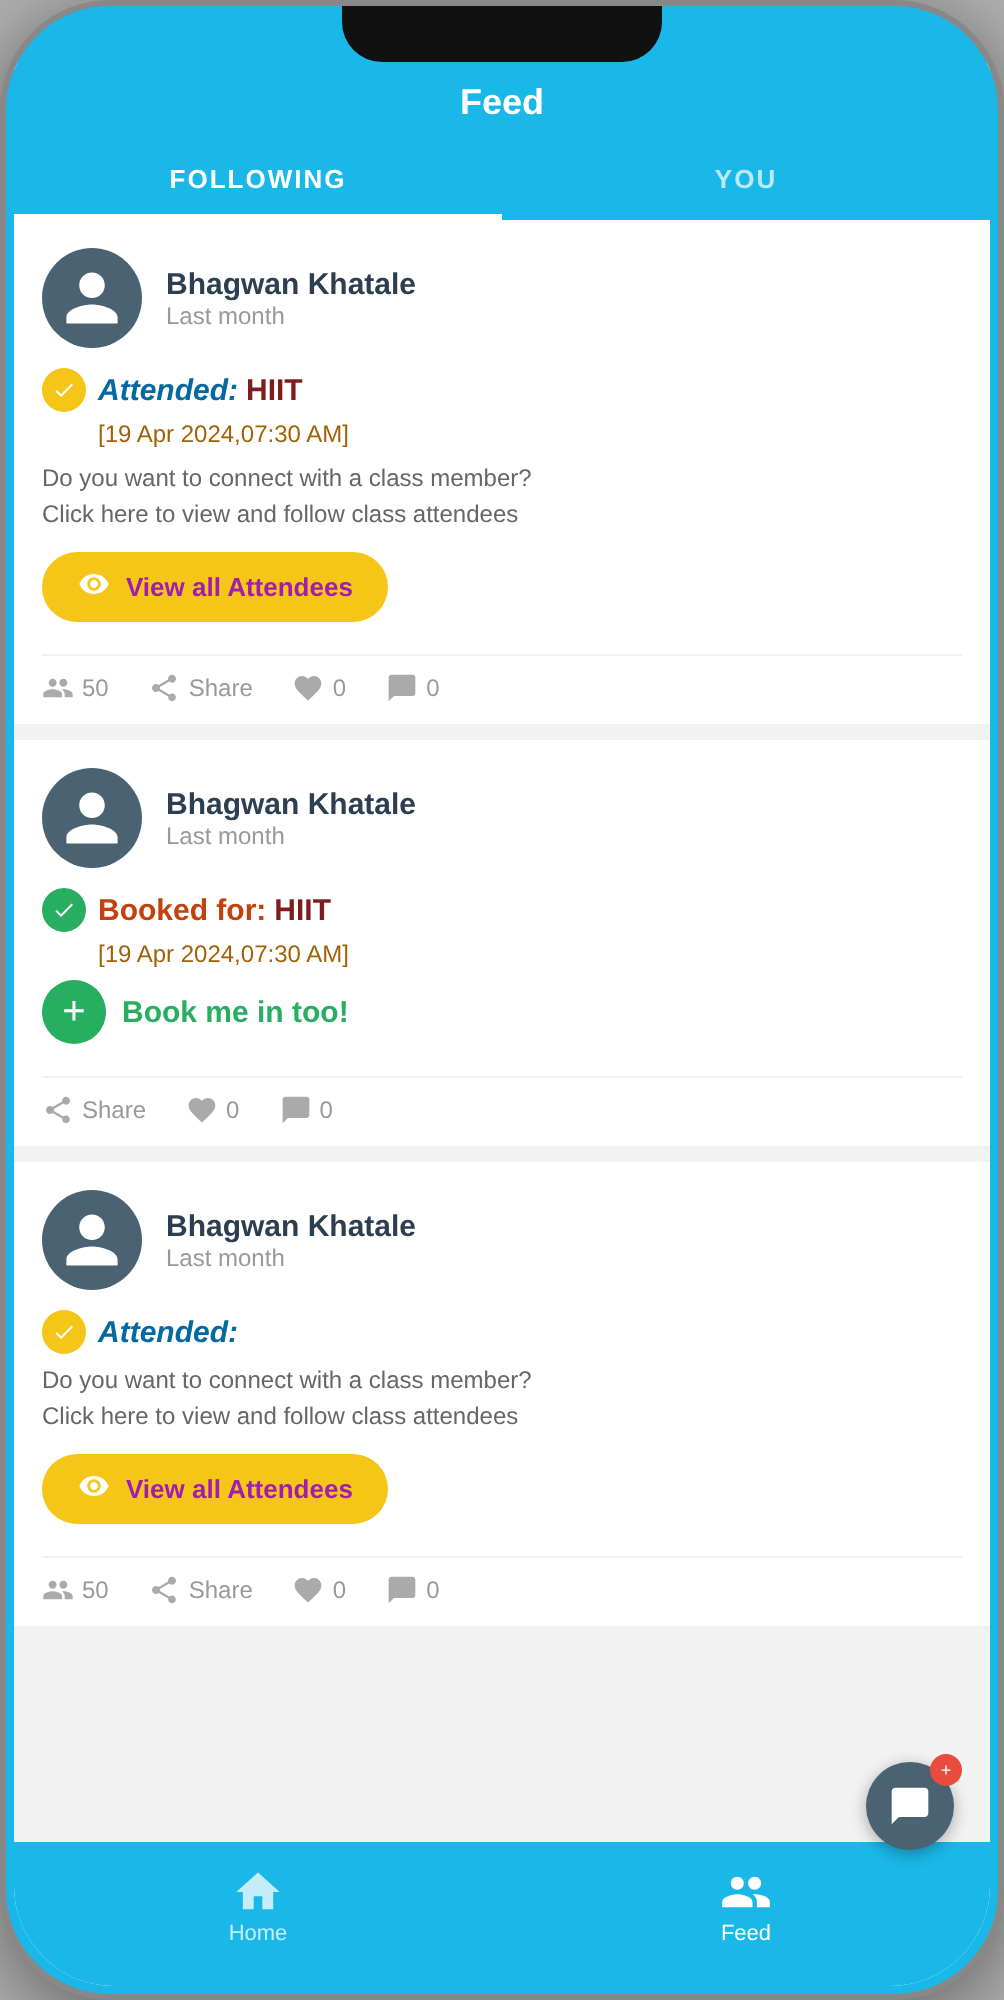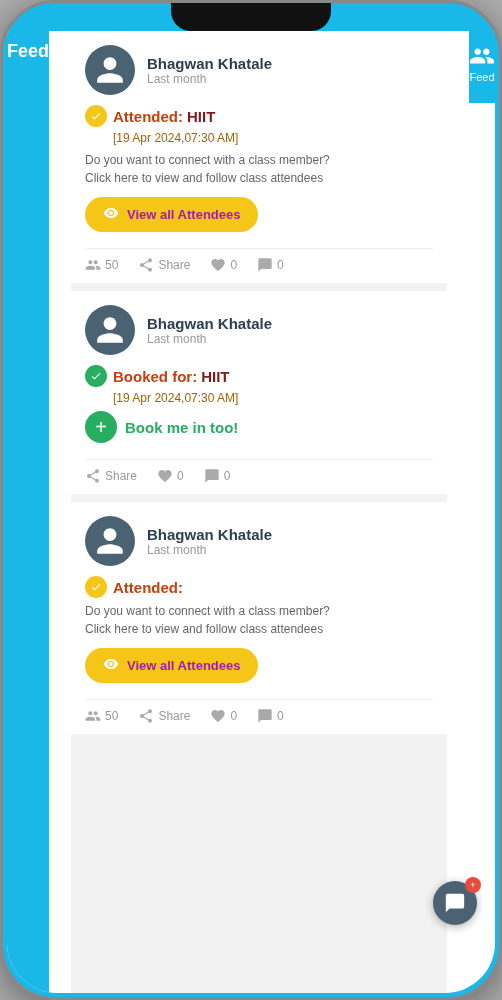--- a/index.html
+++ b/index.html
@@ -35,22 +35,21 @@
     .phone-inner {
       position: absolute;
       top: 28px;
       left: 4px;
       right: 4px;
       bottom: 4px;
       background: #fff;
       border-radius: 0 0 50px 50px;
       overflow: hidden;
       display: flex;
-      flex-direction: row;
-      gap: 22px;
+      flex-direction: column;
     }
     
     .app-header {
       background: #1ab8e8;
       text-align: center;
       padding: 10px 0 0 0;
     }
     .app-header-title {
       color: #fff;
       font-size: 18px;
@@ -131,21 +130,21 @@
       justify-content: center;
       flex-shrink: 0;
       margin-right: 6px;
     }
     .badge-yellow { background: #f5c518; }
     .badge-green { background: #27ae60; }
     .activity-label {
       font-size: 15px;
       font-weight: 700;
     }
-    .activity-label.yellow { color: #c2410c; }
+    .activity-label.yellow { color: #0369a1; font-style: italic; }
     .activity-label.green { color: #c2410c; }
     .activity-class {
       font-size: 15px;
       font-weight: 700;
       color: #7f1d1d;
       margin-left: 4px;
     }
     .activity-datetime {
       font-size: 12px;
       color: #a16207;
@@ -305,20 +304,24 @@
   </style>
 </head>
 <body>
 
 <div class="phone">
   <div class="phone-notch"></div>
   <div class="phone-inner">
 
     <div class="app-header">
       <div class="app-header-title">Feed</div>
+      <div class="tabs">
+        <div class="tab active">FOLLOWING</div>
+        <div class="tab">YOU</div>
+      </div>
     </div>
 
     <div class="feed-content">
 
       <div class="feed-card">
         <div class="card-header">
           <div class="avatar">
             <svg viewBox="0 0 24 24">
                 <path d="M12 12c2.7 0 4.8-2.1 4.8-4.8S14.7 2.4 12 2.4 7.2 4.5 7.2 7.2 9.3 12 12 12zm0 2.4c-3.2 0-9.6 1.6-9.6 4.8v2.4h19.2v-2.4c0-3.2-6.4-4.8-9.6-4.8z"></path>
               </svg>
@@ -490,20 +493,26 @@
     </div>
 
     <div class="fab">
       <svg viewBox="0 0 24 24">
           <path d="M20 2H4c-1.1 0-2 .9-2 2v18l4-4h14c1.1 0 2-.9 2-2V4c0-1.1-.9-2-2-2z"></path>
         </svg>
       <div class="fab-badge">+</div>
     </div>
 
     <div class="bottom-nav">
+      <div class="nav-item">
+        <svg viewBox="0 0 24 24">
+            <path d="M10 20v-6h4v6h5v-8h3L12 3 2 12h3v8z"></path>
+          </svg>
+        <span class="nav-label">Home</span>
+      </div>
       <div class="nav-item active">
         <svg viewBox="0 0 24 24">
             <path d="M16 11c1.66 0 2.99-1.34 2.99-3S17.66 5 16 5c-1.66 0-3 1.34-3 3s1.34 3 3 3zm-8 0c1.66 0 2.99-1.34 2.99-3S9.66 5 8 5C6.34 5 5 6.34 5 8s1.34 3 3 3zm0 2c-2.33 0-7 1.17-7 3.5V19h14v-2.5c0-2.33-4.67-3.5-7-3.5zm8 0c-.29 0-.62.02-.97.05 1.16.84 1.97 1.97 1.97 3.45V19h6v-2.5c0-2.33-4.67-3.5-7-3.5z"></path>
           </svg>
         <span class="nav-label">Feed</span>
       </div>
     </div>
 
   </div>
 </div>

